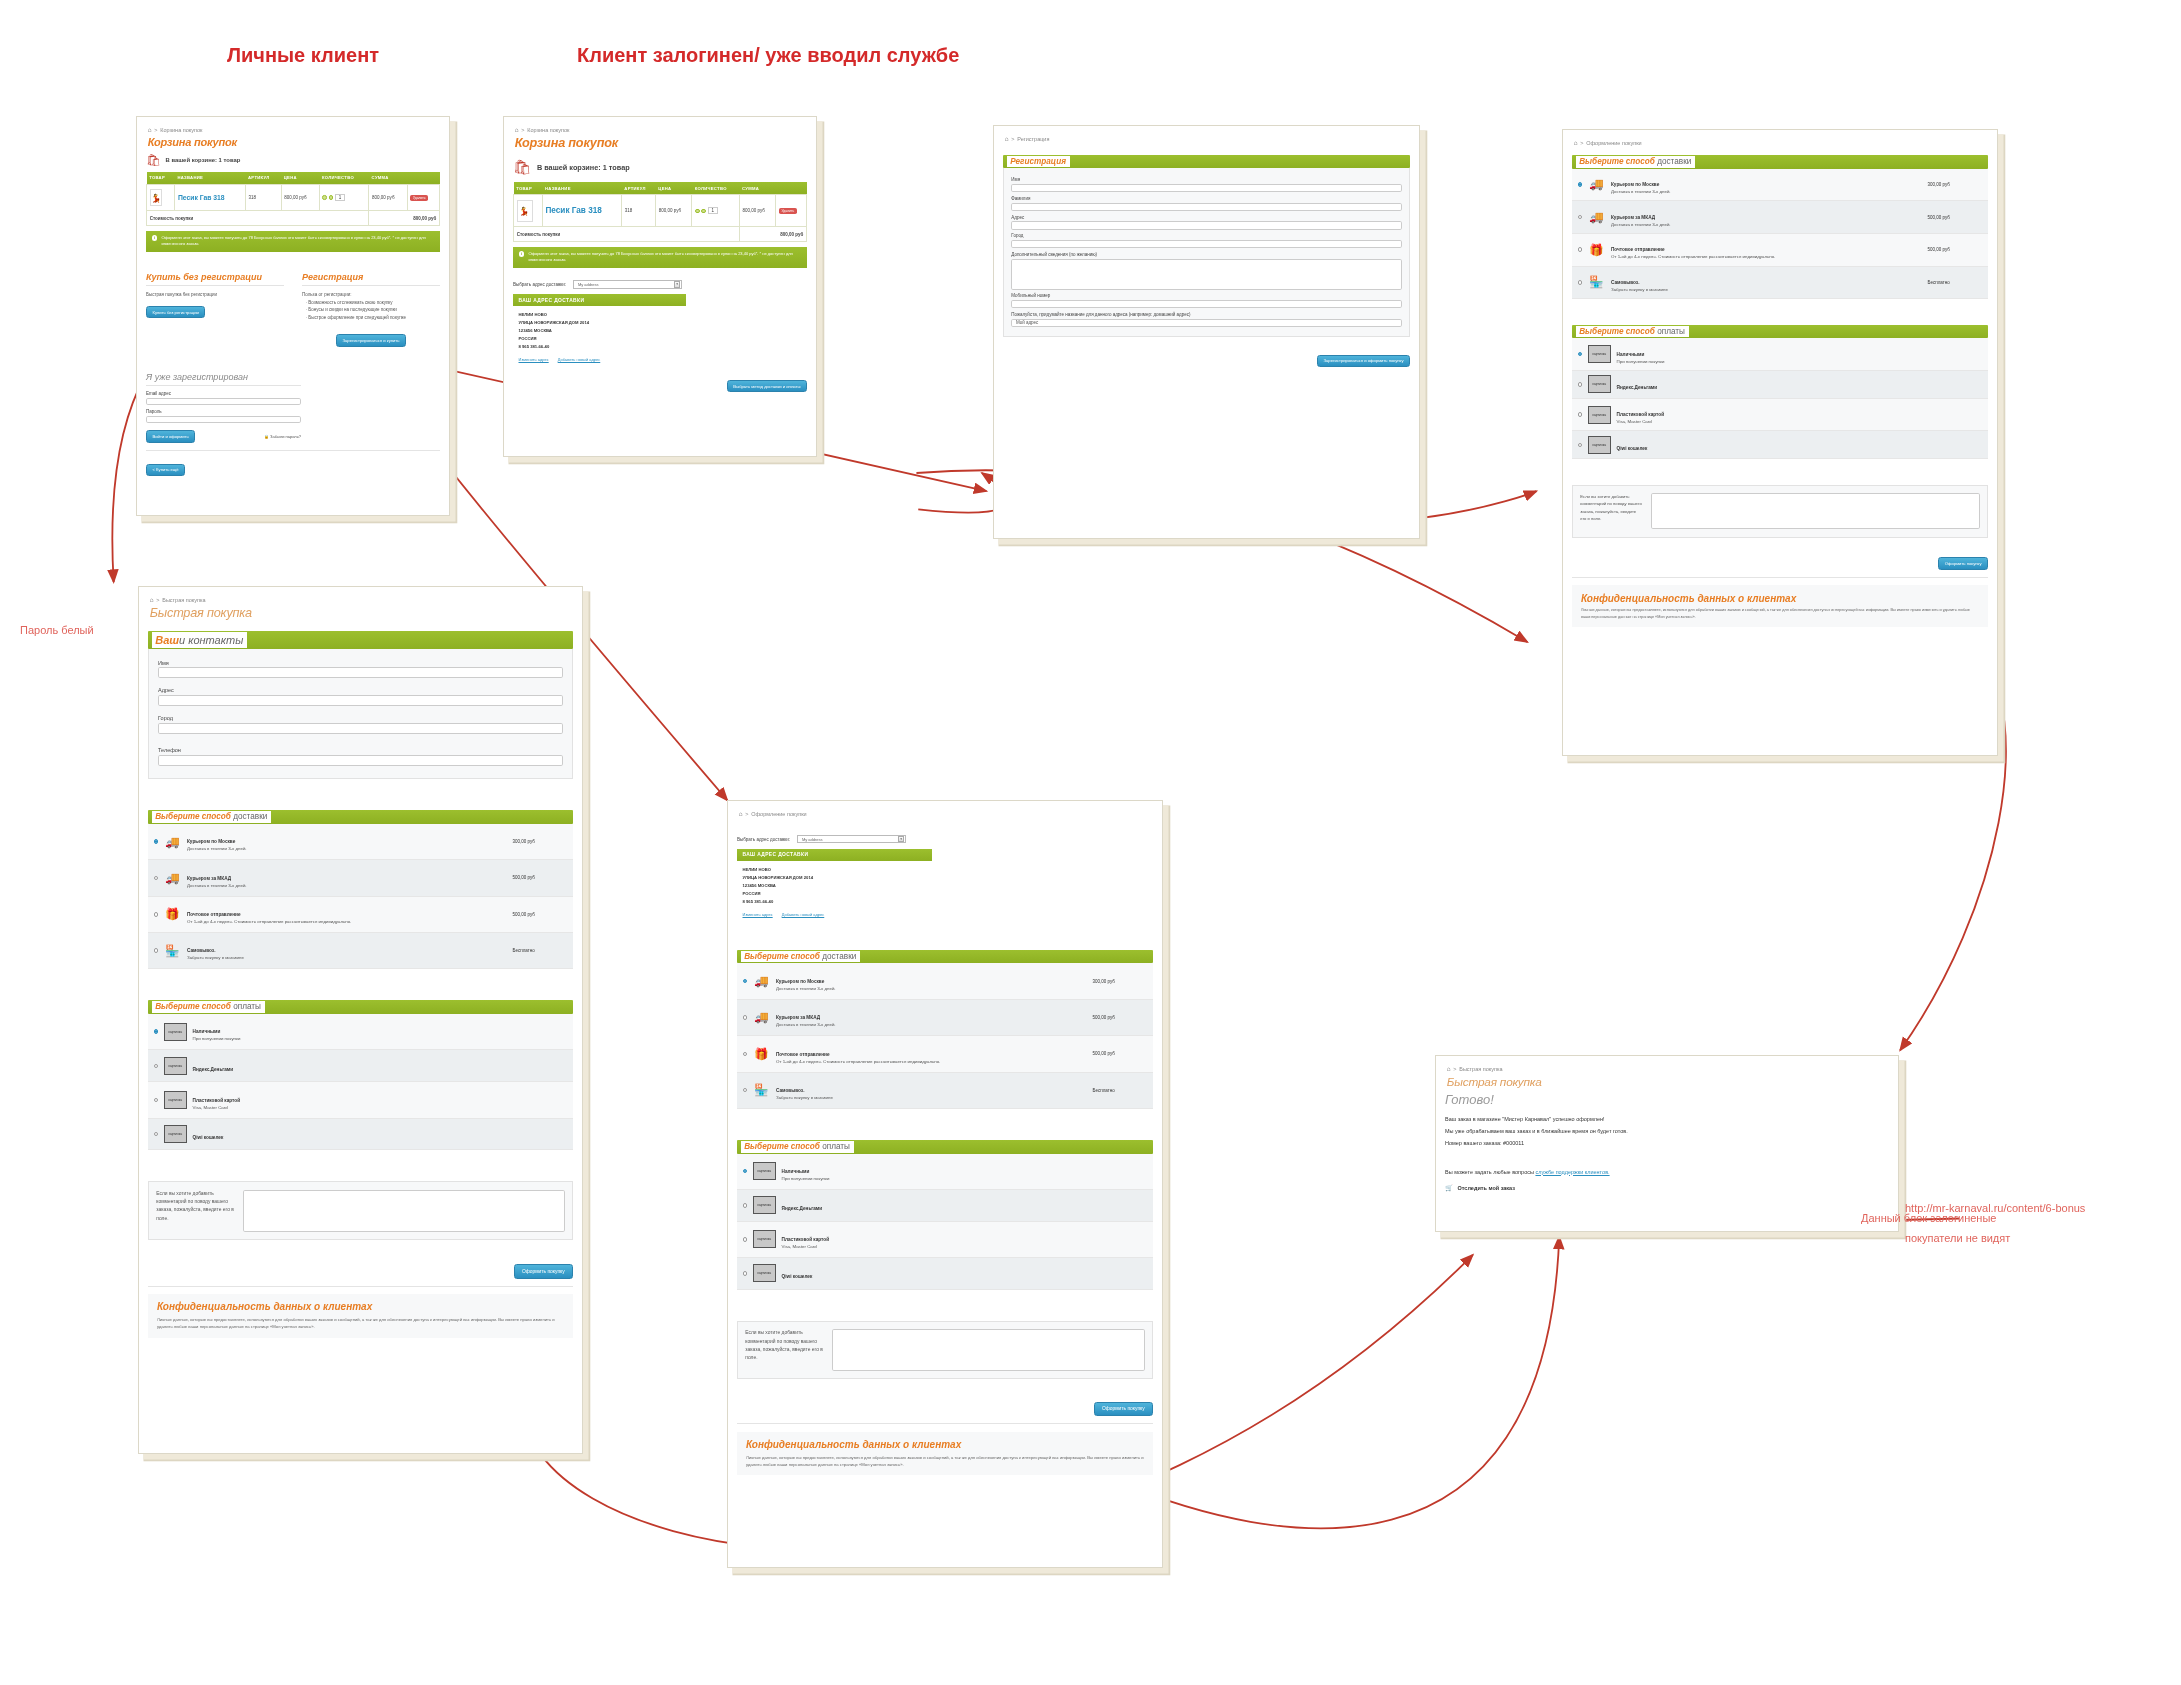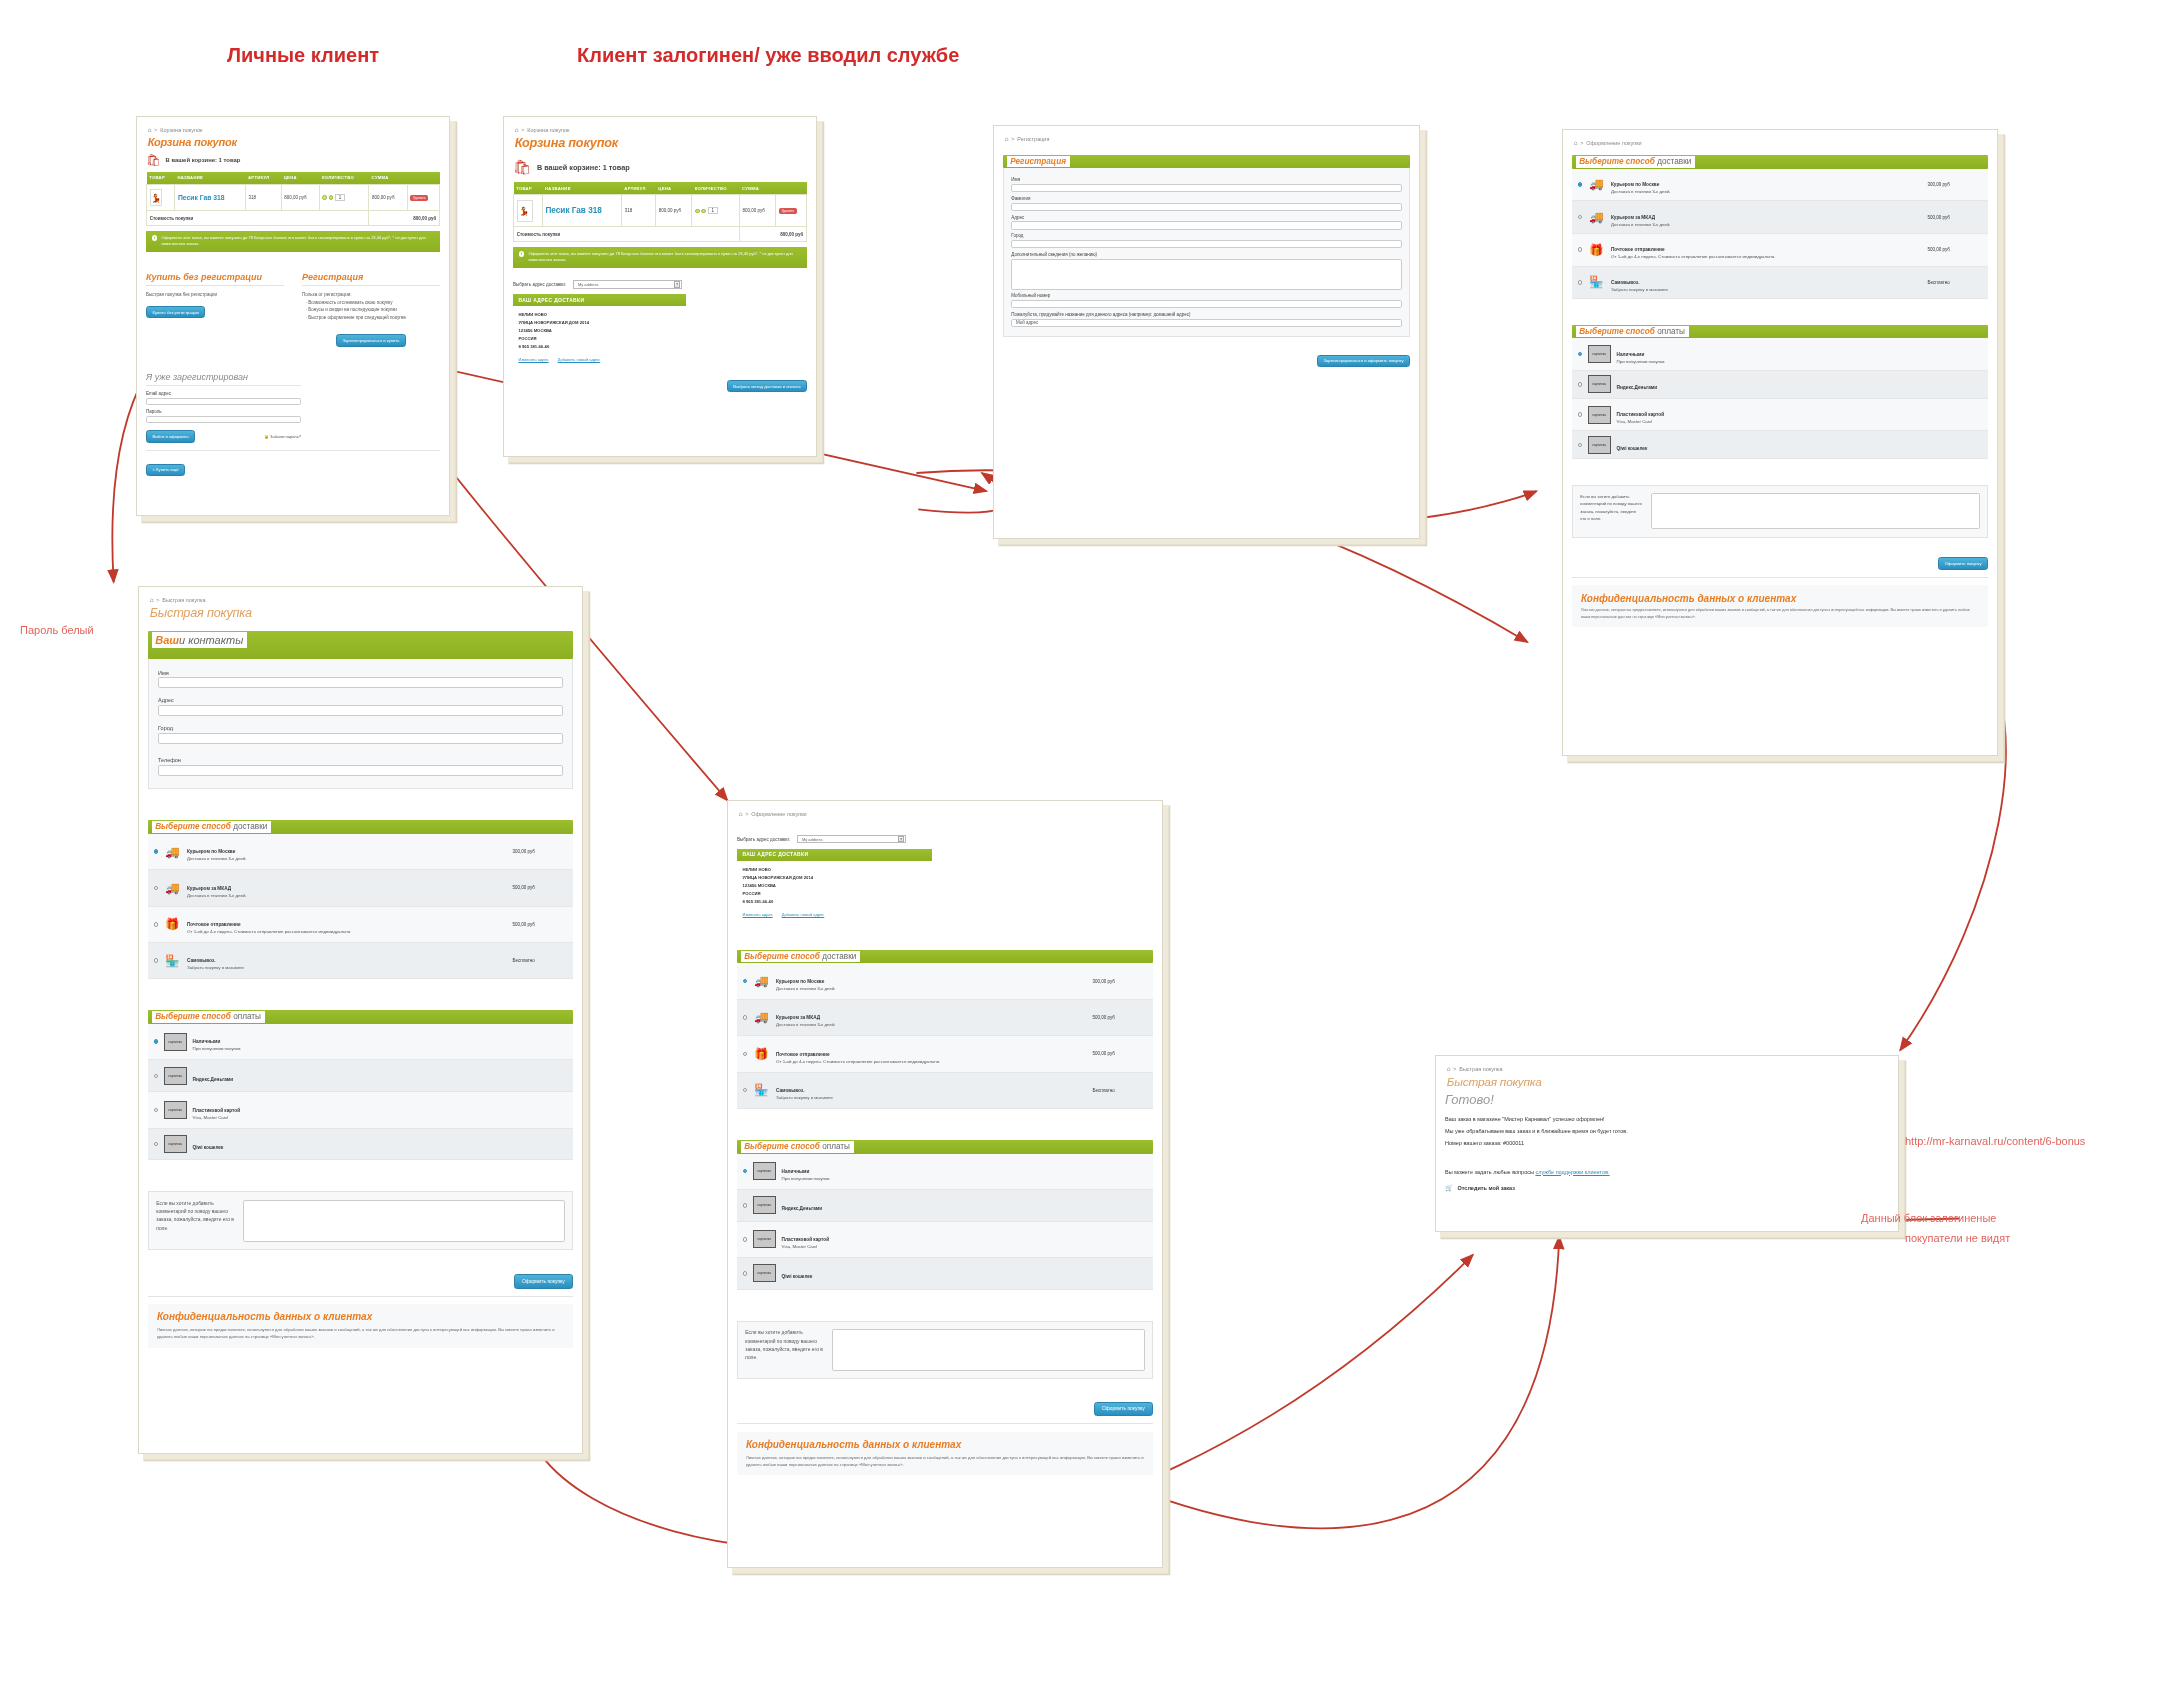--- a/index.html
+++ b/index.html
@@ -451,21 +451,21 @@
 </div>
 
 <div class="card" style="left:138px; top:586px; width:445px; height:868px;">
   <div class="crumb">
     <span class="home">⌂</span>
     <span>&gt;</span>
     <span>Быстрая покупка</span>
   </div>
   <div class="pg-title plain" style="font-size:12.7px;">Быстрая покупка</div>
 
-  <div class="sec-bar" style="margin-top:11px;height:28px;">
+  <div class="sec-bar" style="margin-top:11px;height:18px;">
     <span class="lbl" style="font-size:11px;line-height:16.4px;">
       <span>Ваш</span><span style="color:#666;font-style:italic;font-weight:normal;">и контакты</span>
     </span>
   </div>
   <div style="background:#f7f8f9;border:0.9px solid #e2e2e2;border-top:none;padding:7.3px 9px 12.7px;">
     <div class="fld-lab" style="font-size:5.5px;">Имя</div>
     <div class="inp" style="height:11px;"></div>
     <div class="fld-lab" style="font-size:5.5px;margin-top:9px;">Адрес</div>
     <div class="inp" style="height:11px;"></div>
     <div class="fld-lab" style="font-size:5.5px;margin-top:9px;">Город</div>
@@ -716,16 +716,16 @@
       </div>
       <div style="display:flex;align-items:center;gap:4.5px;margin-top:6.4px;">
         <span class="cart-ic">🛒</span>
         <span style="font-size:5.5px;font-weight:bold;color:#333;">Отследить мой заказ</span>
       </div>
     </div>
   </div>
 </div>
 
 <div class="ann" style="left:20px; top:623px;">Пароль белый</div>
-<div class="ann" style="left:1905px; top:1134px;">http://mr-karnaval.ru/content/6-bonus</div>
+<div class="ann" style="left:1905px; top:1201px;">http://mr-karnaval.ru/content/6-bonus</div>
 <div class="ann" style="left:1861px; top:1211px;">Данный блок залогиненые</div>
 <div class="ann" style="left:1905px; top:1231px;">покупатели не видят</div>
 
 
 </body></html>

